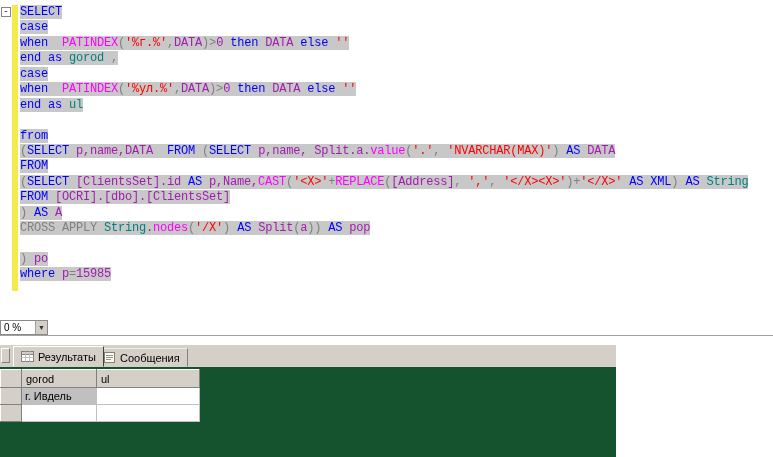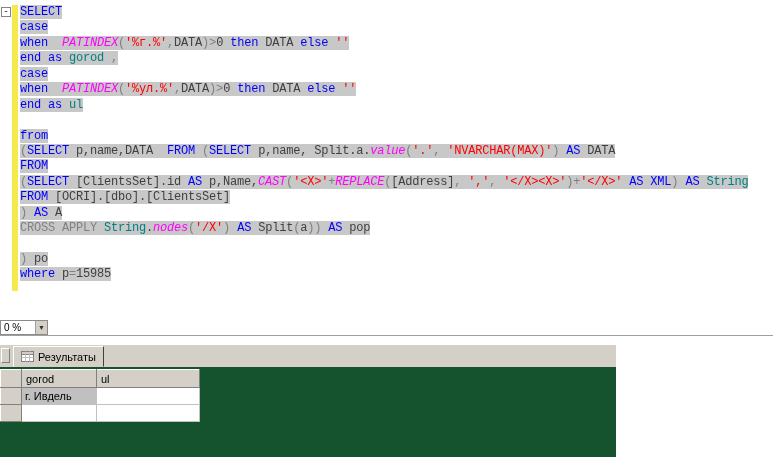--- a/index.html
+++ b/index.html
@@ -18,24 +18,24 @@
   .change-bar { position:absolute; left:12px; top:5px; width:6px; height:286px; background:#f5e94c; }
   .code {
     position:absolute; left:20px; top:5px;
     font-family:"Liberation Mono","DejaVu Sans Mono",monospace;
     font-size:12px; line-height:15.45px; letter-spacing:-0.2px;
     white-space:pre; color:#000;
   }
   .code-line { height:15.45px; }
   .line-sel { background:#c8c8c8;margin-top:15px; }
   .tok-k { color:#0000ff; }
-  .tok-f { color:#ff00ff;font-style:italic; }
+  .tok-f { color:#ff00ff; }
   .tok-s { color:#ff0000; }
   .tok-o { color:#808080; }
-  .tok-i { color:#404040; }
+  .tok-i { color:#a21caf; }
   .tok-t { color:#008080; }
 
   
   .zoom-strip { position:absolute; left:0; top:318px; width:773px; height:18px; background:#fff; border-bottom:1px solid #a0a0a0; }
   .zoom-combo { position:absolute; left:0; top:2px; width:48px; height:15px; border:1px solid #8a8a8a; background:#fff; font-size:10px; color:#000; }
   .zoom-value { position:absolute; left:3px; top:1px; }
   .zoom-drop { position:absolute; right:0; top:0; width:12px; height:13px; background:#d4d0c8; border-left:1px solid #a0a0a0; text-align:center; font-size:7px; line-height:13px; color:#333; }
 
   
   .results { position:absolute; left:0; top:345px; width:616px; height:112px; background:#14532d; }
@@ -98,20 +98,31 @@
             <rect x="1" y="2" width="11" height="2.5" fill="#d4d0c8"></rect>
             <line x1="0.5" y1="4.5" x2="12.5" y2="4.5" stroke="#808080" stroke-width="1"></line>
             <line x1="0.5" y1="7.5" x2="12.5" y2="7.5" stroke="#c0c0c0" stroke-width="1"></line>
             <line x1="4.5" y1="1.5" x2="4.5" y2="11.5" stroke="#c0c0c0" stroke-width="1"></line>
             <line x1="8.5" y1="1.5" x2="8.5" y2="11.5" stroke="#c0c0c0" stroke-width="1"></line>
           </svg>
         </span>
         <span>Результаты</span>
       </div>
 
+      <div class="tab inactive">
+        <span class="icon">
+          <svg width="13" height="13" viewBox="0 0 13 13">
+            <rect x="1.5" y="1.5" width="10" height="10" fill="#ffffdf" stroke="#808080"></rect>
+            <line x1="3" y1="4.5" x2="10" y2="4.5" stroke="#9090b0" stroke-width="1"></line>
+            <line x1="3" y1="6.5" x2="10" y2="6.5" stroke="#9090b0" stroke-width="1"></line>
+            <line x1="3" y1="8.5" x2="8" y2="8.5" stroke="#9090b0" stroke-width="1"></line>
+          </svg>
+        </span>
+        <span>Сообщения</span>
+      </div>
     </div>
 
     <table class="grid">
       <thead>
         <tr>
           <th class="hcell corner"></th>
           <th class="hcell col-0">gorod</th>
           <th class="hcell col-1">ul</th>
         </tr>
       </thead>

